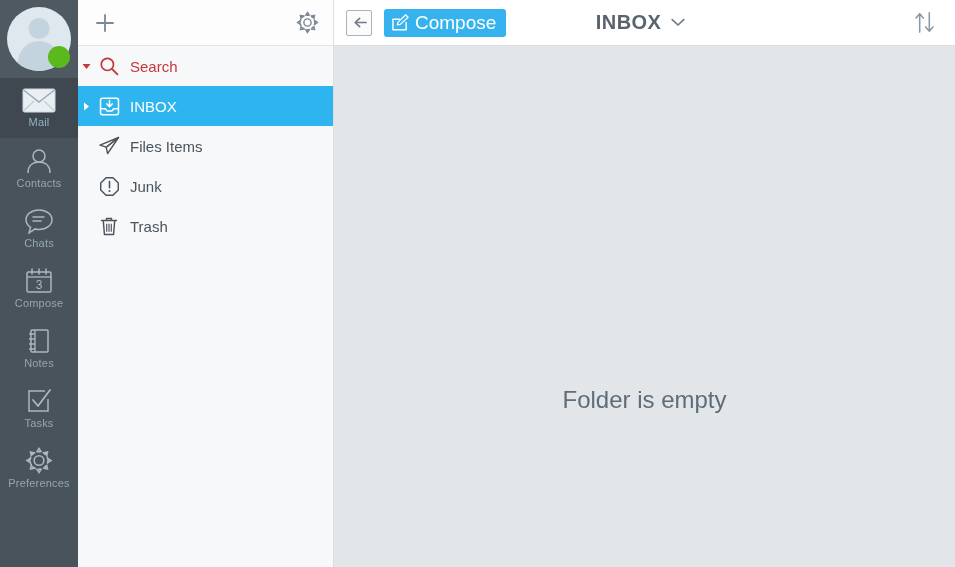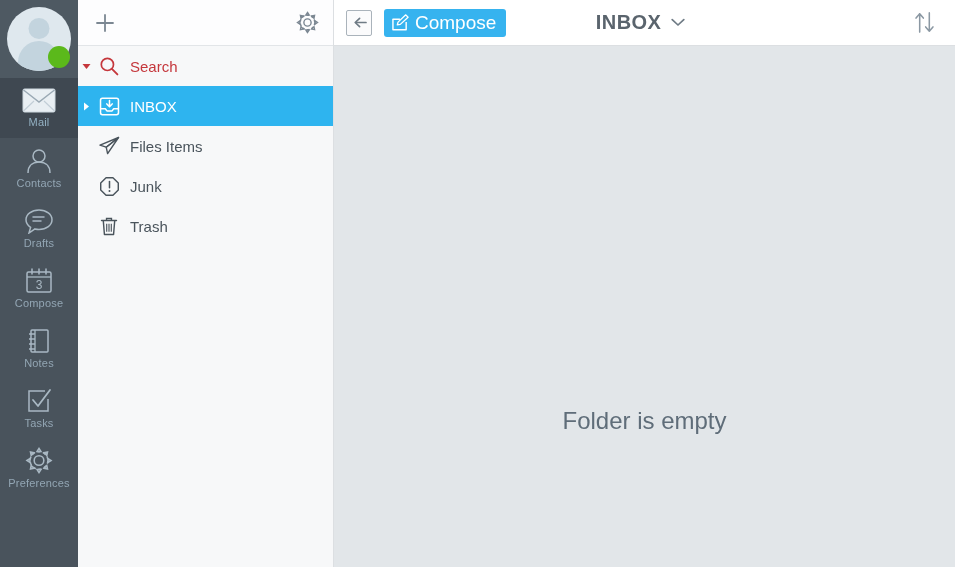--- a/index.html
+++ b/index.html
@@ -266,21 +266,21 @@
     flex: 1 1 auto;
     display: flex;
     align-items: center;
     justify-content: center;
     position: relative;
   }
   .empty-text {
     font-size: 24px;
     color: #5f6d79;
     position: relative;
-    top: 114px;
+    top: 93px;
   }
 </style>
 </head>
 <body>
 
 <div class="app">
 
   <div class="rail">
 
     <div class="avatar-block">
@@ -314,21 +314,21 @@
         <span class="ri-label">Contacts</span>
       </div>
 
       <div class="rail-item">
         <span class="ri-icon">
           <svg width="30" height="26" viewBox="0 0 30 26">
             <path d="M15 2 C22.5 2 28 6.3 28 11.7 C28 17.1 22.5 21.4 15 21.4 C13.6 21.4 12.3 21.2 11 20.9 L5 25 L6.6 19.4 C3.9 17.5 2 14.8 2 11.7 C2 6.3 7.5 2 15 2 Z" fill="none" stroke="#a9b8c3" stroke-width="1.5"></path>
             <path d="M9 9 H20 M9 13 H17" stroke="#a9b8c3" stroke-width="1.5" stroke-linecap="round"></path>
           </svg>
         </span>
-        <span class="ri-label">Drafts</span>
+        <span class="ri-label">Chats</span>
       </div>
 
       <div class="rail-item">
         <span class="ri-icon">
           <svg width="28" height="26" viewBox="0 0 28 26">
             <rect x="2" y="4" width="24" height="20" rx="1.5" fill="none" stroke="#a9b8c3" stroke-width="1.5"></rect>
             <path d="M2 9 H26" stroke="#a9b8c3" stroke-width="1.3"></path>
             <path d="M7 1 V6 M14 1 V6 M21 1 V6" stroke="#a9b8c3" stroke-width="1.5" stroke-linecap="round"></path>
             <text x="14" y="21" font-family="Liberation Sans, sans-serif" font-size="12" fill="#a9b8c3" text-anchor="middle">3</text>
           </svg>

